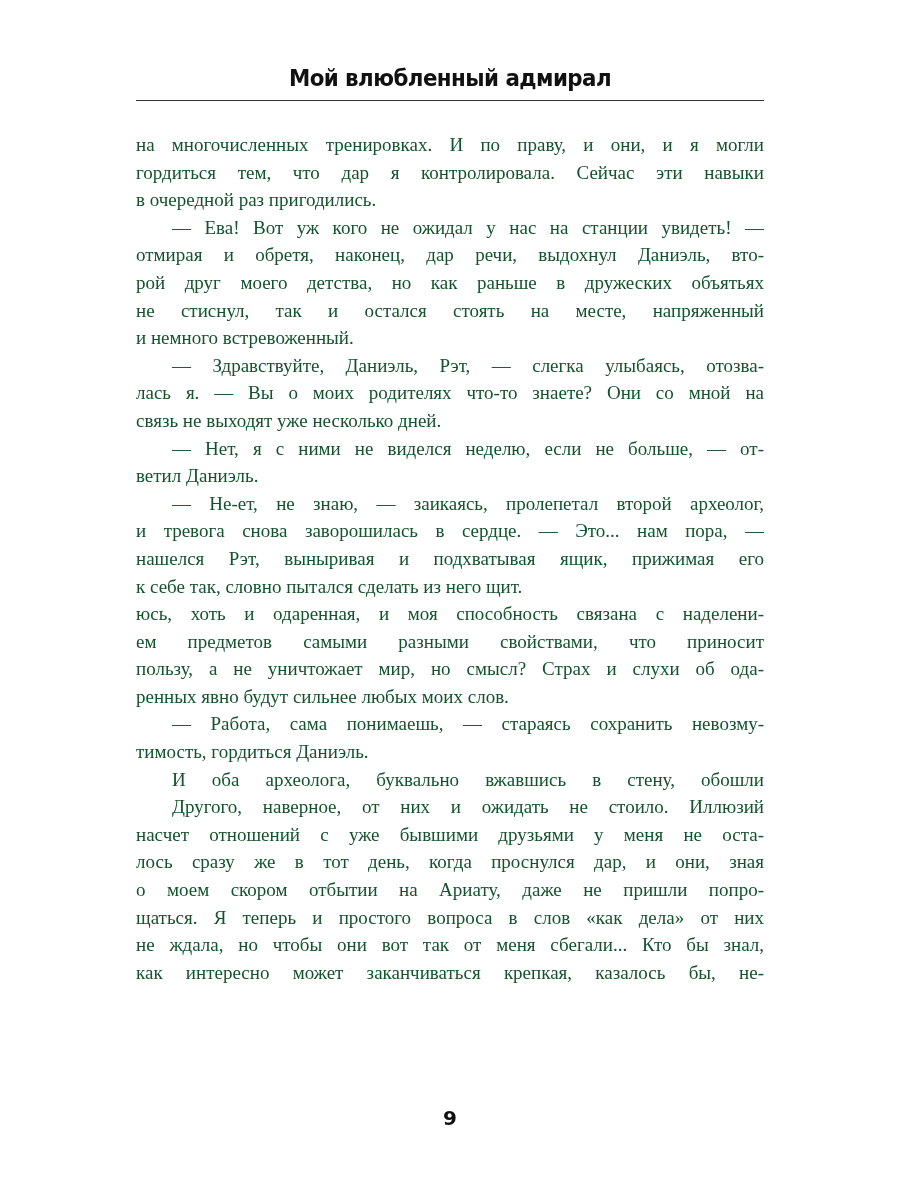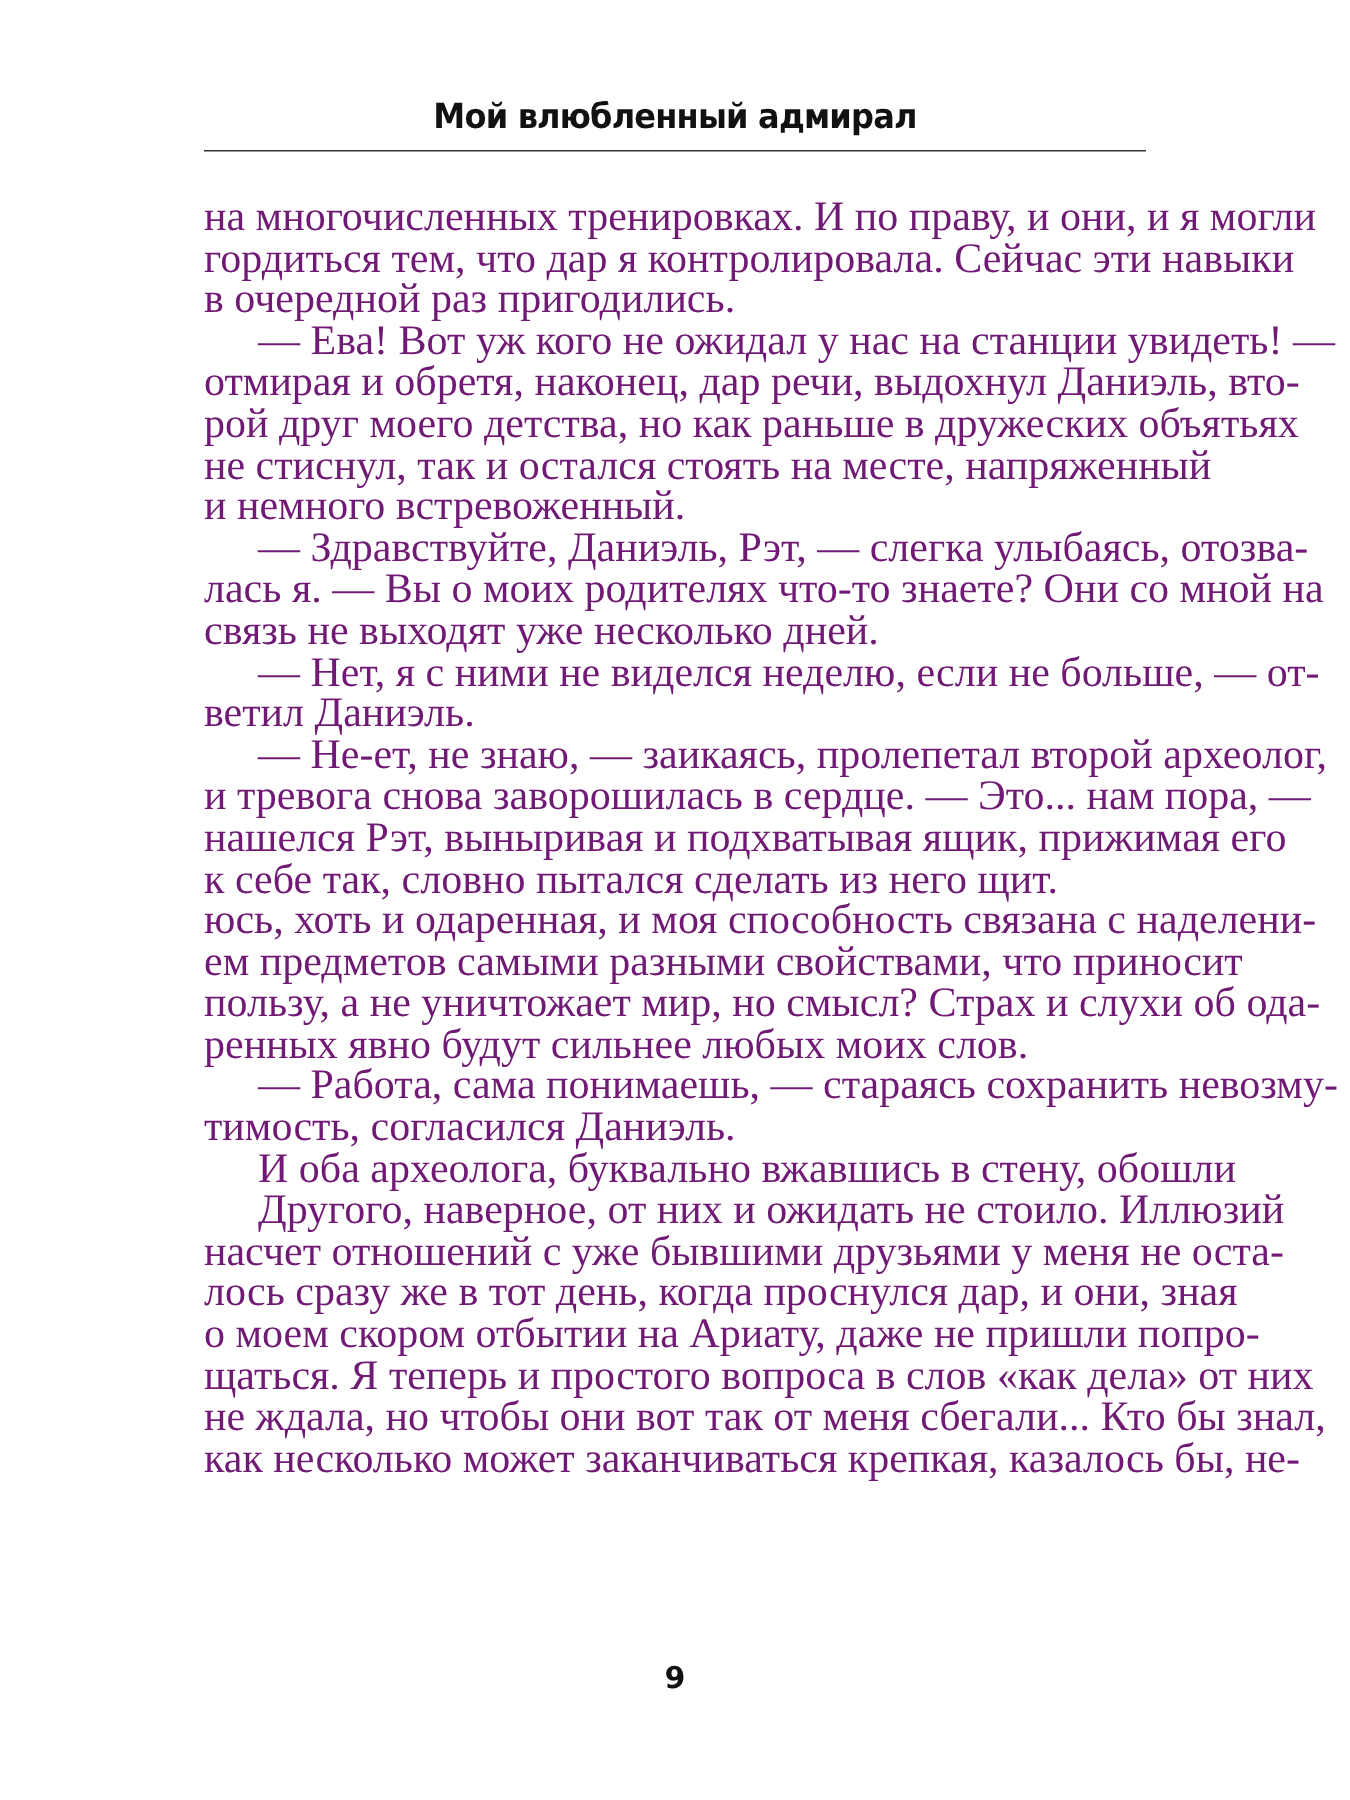--- a/index.html
+++ b/index.html
@@ -28,23 +28,23 @@
       position: absolute;
       left: 136px; width: 628px;
       top: 100px; height: 0;
       border-top: 1.5px solid #333;
     }
     .body-text {
       position: absolute;
       left: 136px; width: 628px;
       top: 131px;
       font-family: "Liberation Serif", serif;
-      font-size: 28px;
+      font-size: 19px;
       line-height: 27.6px;
-      color: #701a75;
+      color: #14532d;
     }
     .line {
       display: block;
       height: 27.6px;
       white-space: nowrap;
       text-align: justify;
       text-align-last: justify;
       overflow: visible;
     }
     .line.last { text-align-last: left; }
@@ -83,25 +83,25 @@
       <span class="line last">ветил Даниэль.</span>
       <span class="line indent">— Не-ет, не знаю, — заикаясь, пролепетал второй археолог,</span>
       <span class="line">и тревога снова заворошилась в сердце. — Это... нам пора, —</span>
       <span class="line">нашелся Рэт, выныривая и подхватывая ящик, прижимая его</span>
       <span class="line last">к себе так, словно пытался сделать из него щит.</span>
       <span class="line">юсь, хоть и одаренная, и моя способность связана с наделени-</span>
       <span class="line">ем предметов самыми разными свойствами, что приносит</span>
       <span class="line">пользу, а не уничтожает мир, но смысл? Страх и слухи об ода-</span>
       <span class="line last">ренных явно будут сильнее любых моих слов.</span>
       <span class="line indent">— Работа, сама понимаешь, — стараясь сохранить невозму-</span>
-      <span class="line last">тимость, согласился Даниэль.</span>
+      <span class="line last">тимость, гордиться Даниэль.</span>
       <span class="line indent">И оба археолога, буквально вжавшись в стену, обошли</span>
       <span class="line indent">Другого, наверное, от них и ожидать не стоило. Иллюзий</span>
       <span class="line">насчет отношений с уже бывшими друзьями у меня не оста-</span>
       <span class="line">лось сразу же в тот день, когда проснулся дар, и они, зная</span>
       <span class="line">о моем скором отбытии на Ариату, даже не пришли попро-</span>
       <span class="line">щаться. Я теперь и простого вопроса в слов «как дела» от них</span>
       <span class="line">не ждала, но чтобы они вот так от меня сбегали... Кто бы знал,</span>
-      <span class="line">как несколько может заканчиваться крепкая, казалось бы, не-</span>
+      <span class="line">как интересно может заканчиваться крепкая, казалось бы, не-</span>
     </div>
 
   <div class="page-number">9</div>
 </div>
 
 </body></html>

